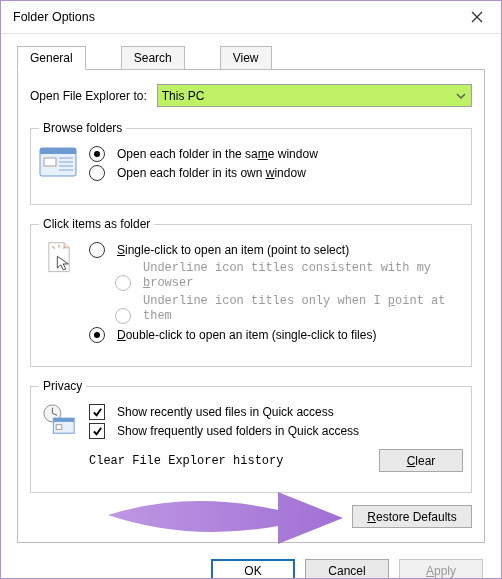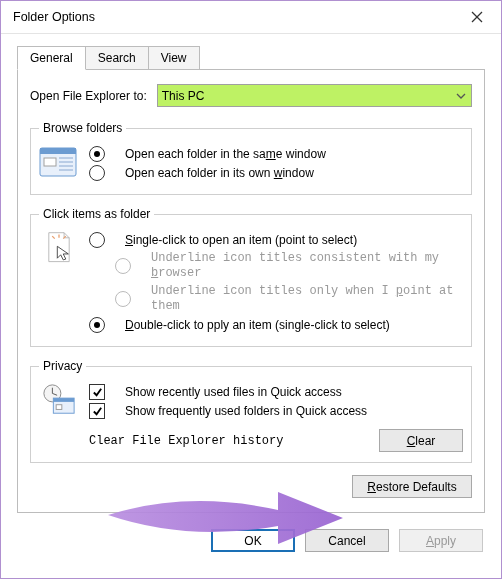--- a/index.html
+++ b/index.html
@@ -35,20 +35,21 @@
   }
   .close-x svg { width: 12px; height: 12px; stroke: #333; stroke-width: 1.3; }
 
   .content {
     padding: 12px 16px 4px;
   }
 
   .tabs {
     display: flex;
     margin-bottom: -1px;
+    gap: 36px;
   }
   .tab {
     padding: 4px 12px;
     border: 1px solid #bcbcbc;
     background: #f4f4f4;
     font-size: 12px;
     position: relative;
     cursor: pointer;
   }
   .tab.active {
@@ -79,42 +80,42 @@
     height: 21px;
     padding: 0 4px;
     font-size: 12px;
     position: relative;
   }
   .combo .chev { margin-left: auto; }
 
   fieldset.fg {
     border: 1px solid #cfcfcf;
     margin: 0 0 12px;
-    padding: 8px 8px 10px;
+    padding: 8px 8px 20px;
   }
   fieldset.fg legend {
     padding: 0 4px;
     font-size: 12px;
   }
   .fg-body {
     display: flex;
     gap: 10px;
     align-items: flex-start;
   }
   .fg-icon {
     width: 40px;
     height: 34px;
     flex-shrink: 0;
     margin-top: 2px;
   }
   .opts { flex: 1; }
   .opt-row {
     display: flex;
-    align-items: center;
-    gap: 20px;
+    align-items: flex-end;
+    gap: 12px;
     margin: 3px 0;
     line-height: 15px;
   }
   .opt-row.sub { margin-left: 26px; color: #9a9a9a; font-family: Liberation Mono, monospace; }
   .underline { text-decoration: underline; }
 
   .radio-circ {
     width: 14px; height: 14px; border: 1px solid #333; border-radius: 50%;
     display: inline-flex; align-items: center; justify-content: center;
     flex-shrink:0; background:#fff;
@@ -248,21 +249,21 @@
           <div class="opt-row sub">
             <span class="radio-circ disabled"></span>
             <span><span>Underline icon titles consistent with my </span><span class="underline">b</span><span>rowser</span></span>
           </div>
           <div class="opt-row sub">
             <span class="radio-circ disabled"></span>
             <span><span>Underline icon titles only when I </span><span class="underline">p</span><span>oint at them</span></span>
           </div>
           <label class="opt-row">
             <span class="radio-circ checked"></span>
-            <span><span class="underline">D</span><span>ouble-click to pply an item (single-click to select)</span></span>
+            <span><span class="underline">D</span><span>ouble-click to open an item (single-click to files)</span></span>
           </label>
         </div>
       </div>
     </fieldset>
 
     <fieldset class="fg">
       <legend>Privacy</legend>
       <div class="privacy-body">
         <svg class="fg-icon" viewBox="0 0 40 36">
           <circle cx="13" cy="11" r="9" fill="#f4f4f4" stroke="#888"></circle>

